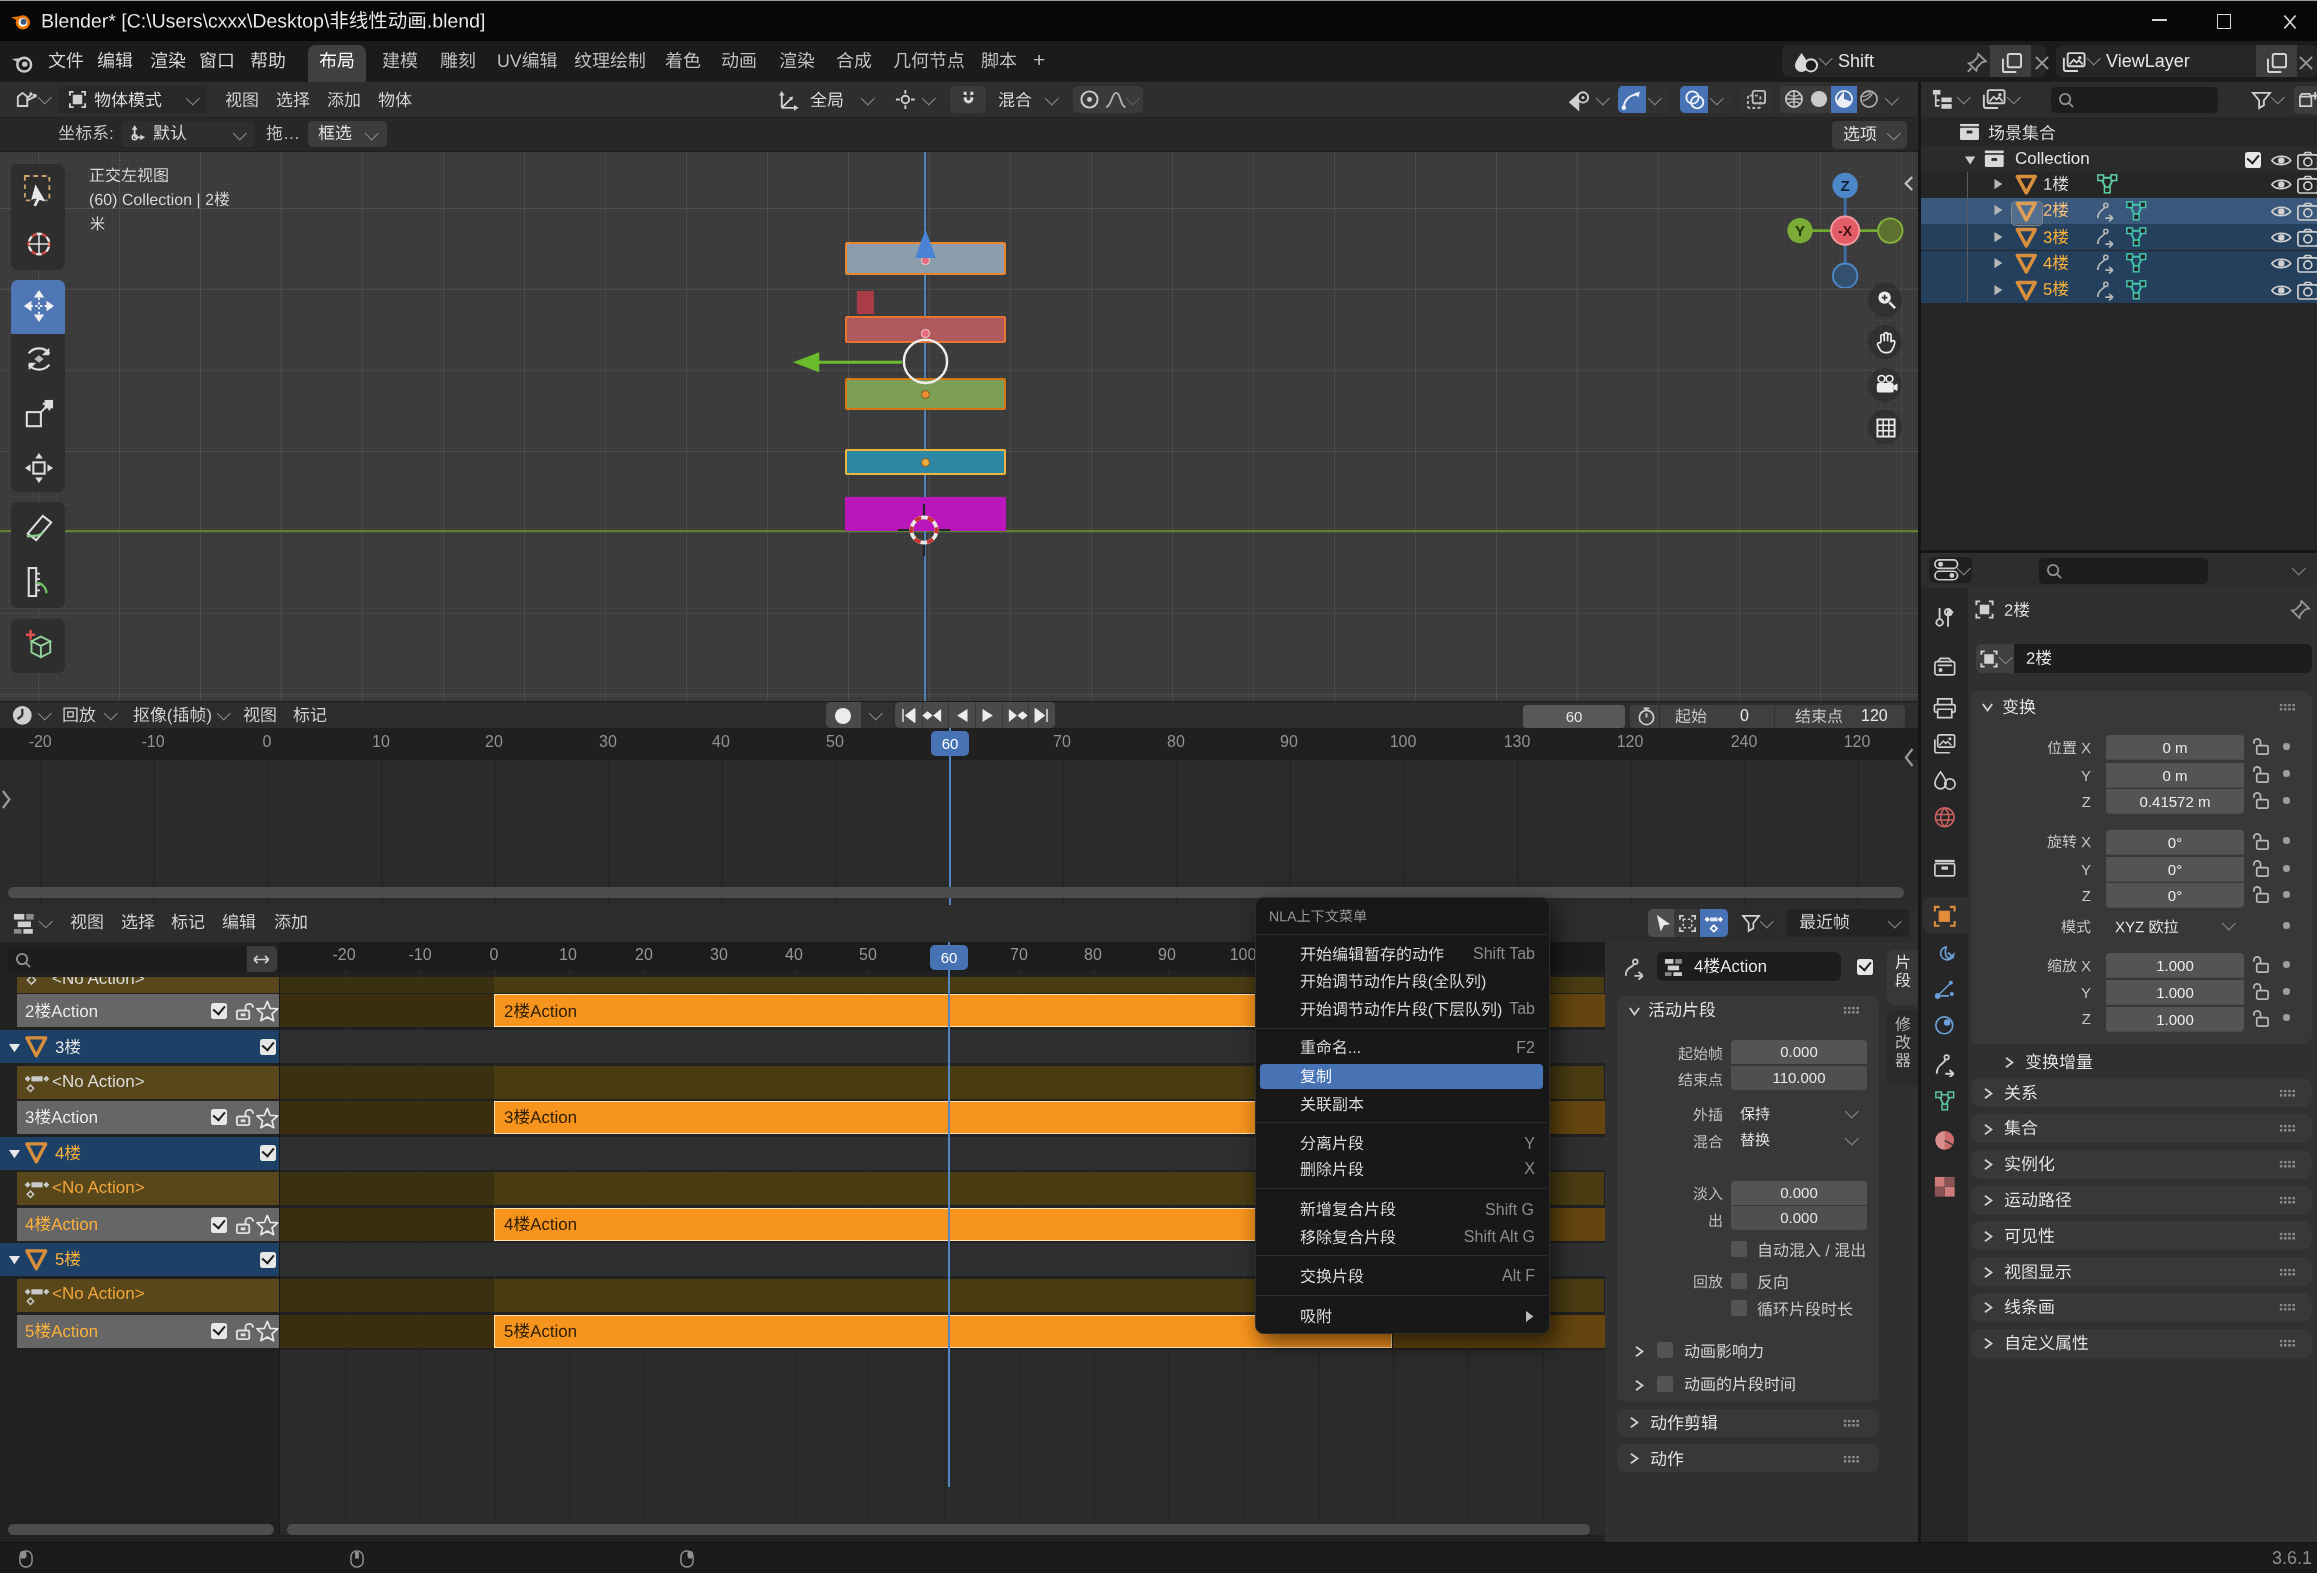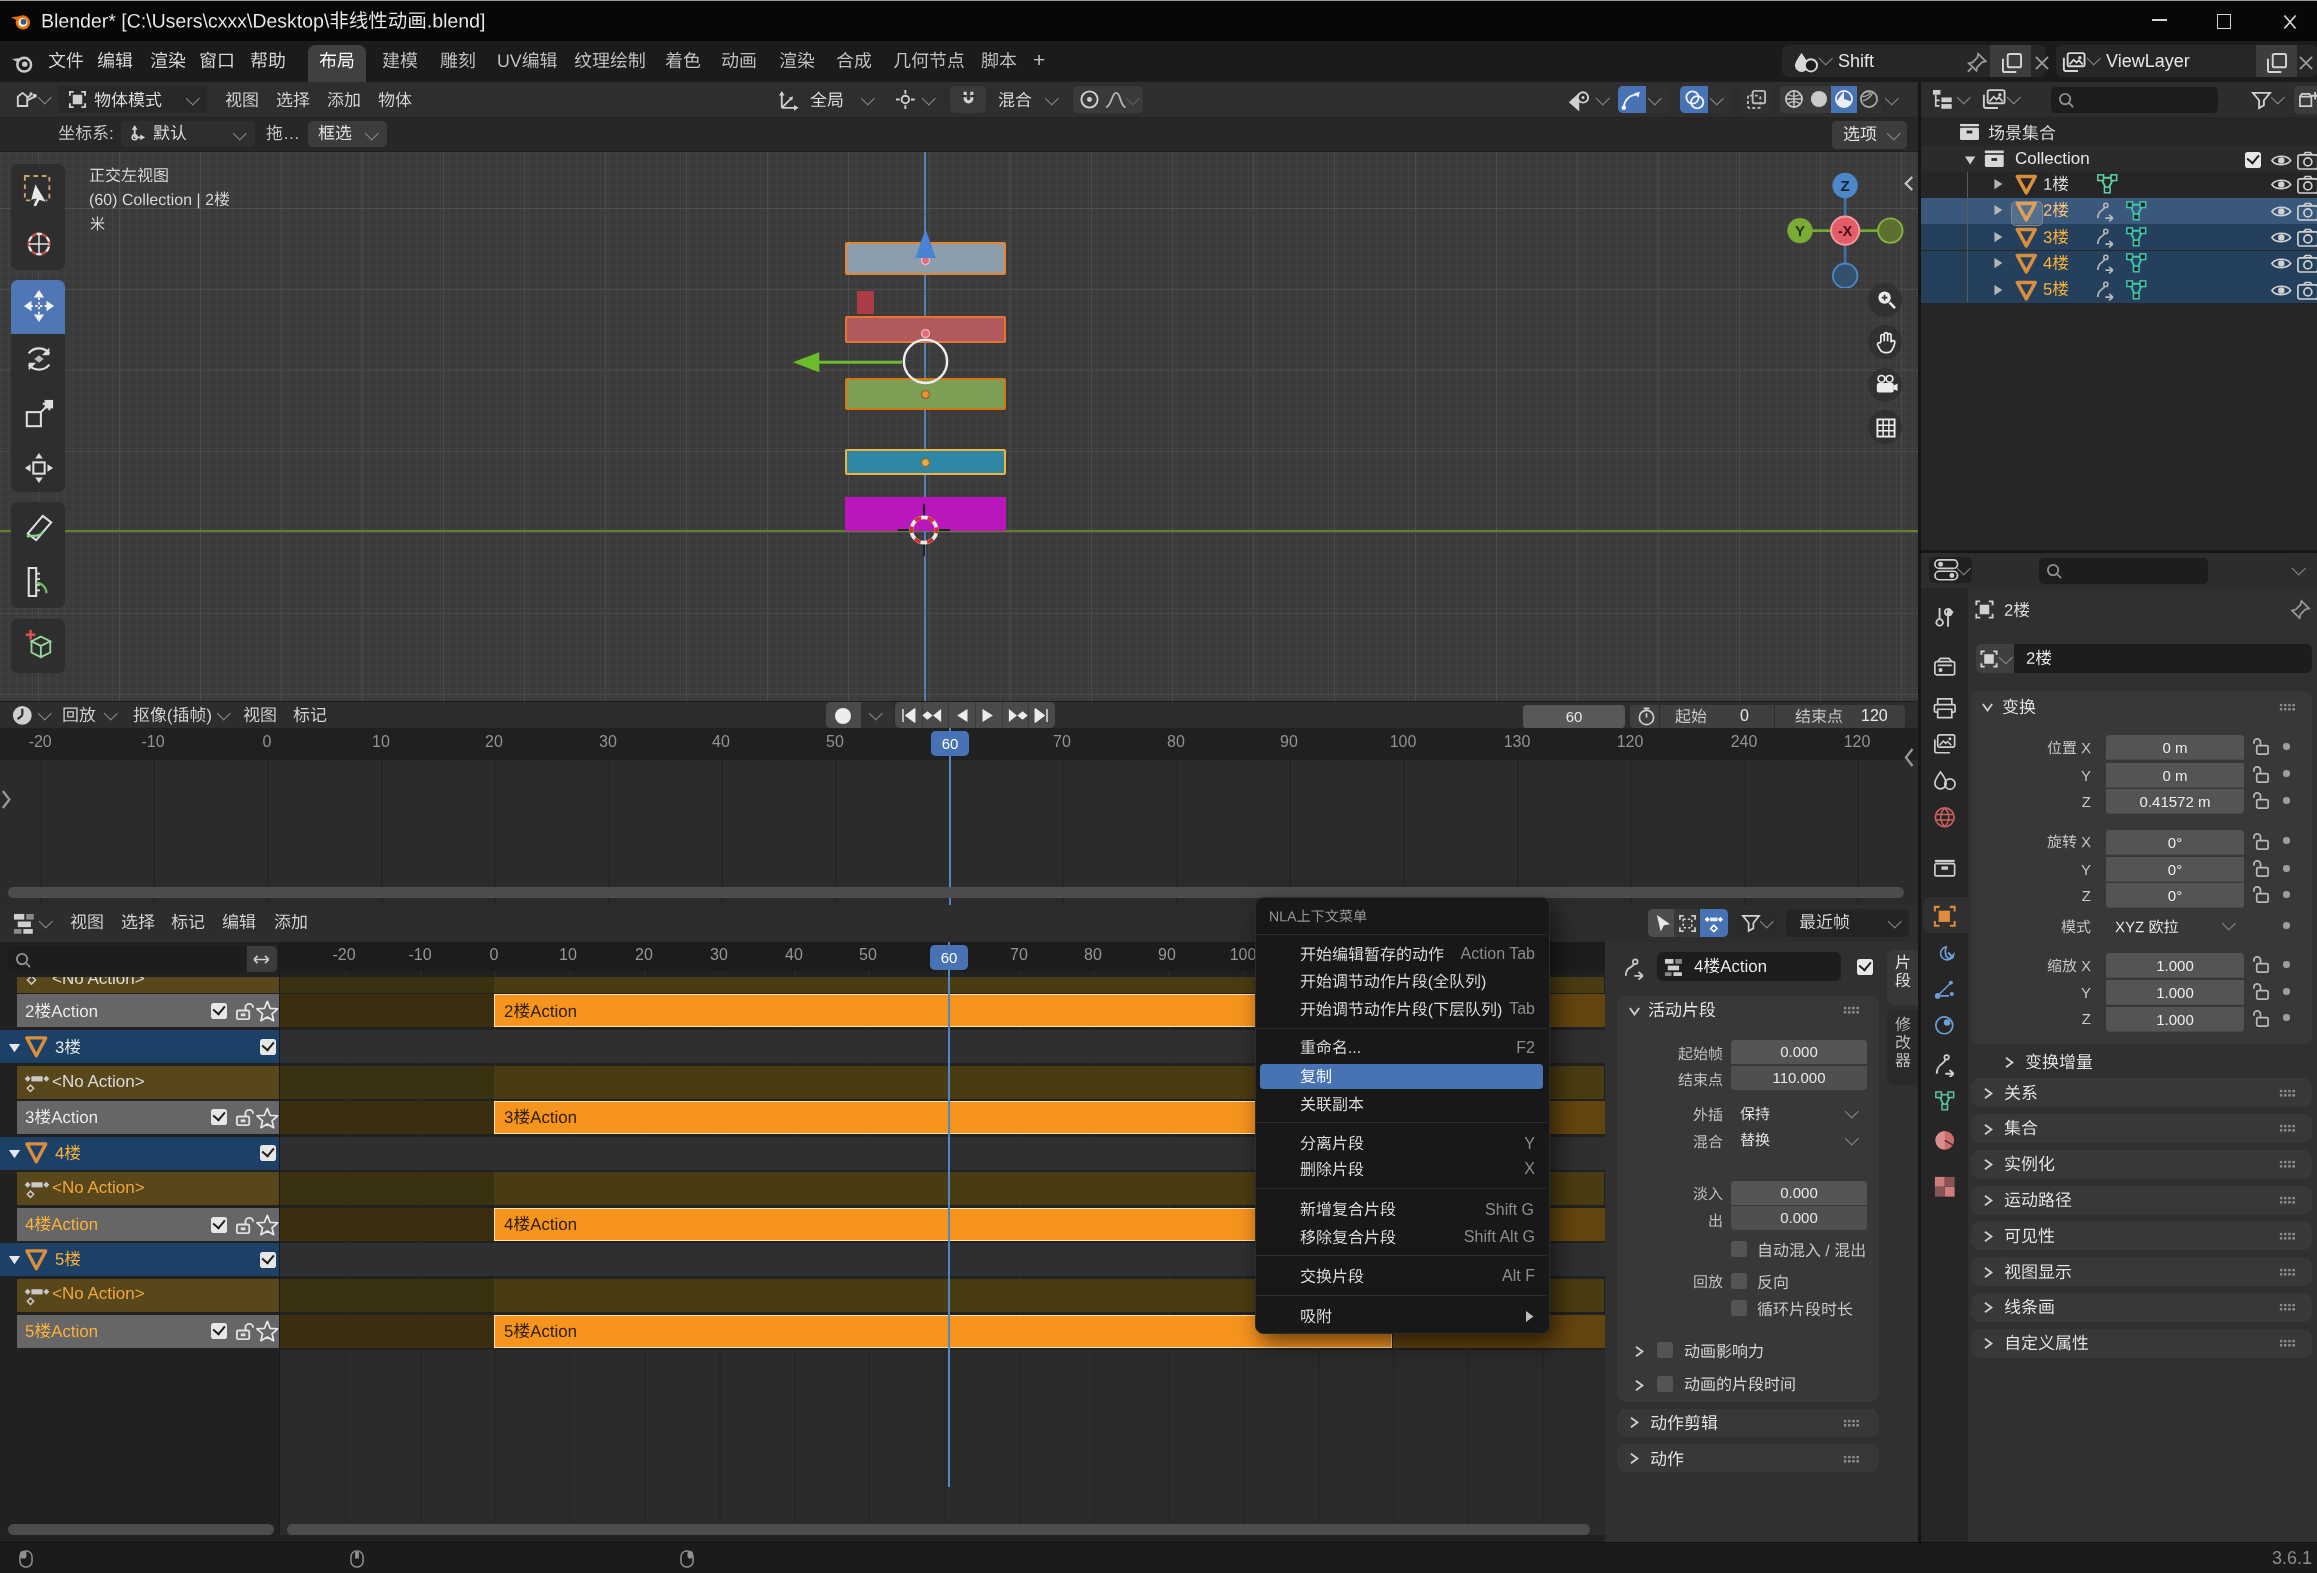--- a/index.html
+++ b/index.html
@@ -1326,21 +1326,21 @@
       <use href="#g141" transform="translate(0.0 0) scale(0.01700 -0.01700)"></use>
       <use href="#g100" transform="translate(17.0 0) scale(0.01700 -0.01700)"></use>
       <use href="#g31" transform="translate(34.0 0) scale(0.01700 -0.01700)"></use>
       <use href="#g32" transform="translate(51.0 0) scale(0.01700 -0.01700)"></use>
       <use href="#g142" transform="translate(68.0 0) scale(0.01700 -0.01700)"></use>
       <use href="#g143" transform="translate(85.0 0) scale(0.01700 -0.01700)"></use>
       <use href="#g131" transform="translate(102.0 0) scale(0.01700 -0.01700)"></use>
       <use href="#g24" transform="translate(119.0 0) scale(0.01700 -0.01700)"></use>
       <use href="#g133" transform="translate(136.0 0) scale(0.01700 -0.01700)"></use>
     </svg>
-<div class="abs" style="left:1441px;top:945px;width:94px;text-align:right;font-size:16px;color:#8c8c8c;z-index:11;">Action Tab</div>
+<div class="abs" style="left:1441px;top:945px;width:94px;text-align:right;font-size:16px;color:#8c8c8c;z-index:11;">Shift Tab</div>
 <svg class="abs" style="left:1300px;top:971px;z-index:11;overflow:visible" width="186" height="21.7" viewBox="0 -17 198 23" fill="#dedede">
       <use href="#g141" transform="translate(0.0 0) scale(0.01700 -0.01700)"></use>
       <use href="#g100" transform="translate(17.0 0) scale(0.01700 -0.01700)"></use>
       <use href="#g144" transform="translate(34.0 0) scale(0.01700 -0.01700)"></use>
       <use href="#g56" transform="translate(51.0 0) scale(0.01700 -0.01700)"></use>
       <use href="#g24" transform="translate(68.0 0) scale(0.01700 -0.01700)"></use>
       <use href="#g133" transform="translate(85.0 0) scale(0.01700 -0.01700)"></use>
       <use href="#g110" transform="translate(102.0 0) scale(0.01700 -0.01700)"></use>
       <use href="#g111" transform="translate(119.0 0) scale(0.01700 -0.01700)"></use>
       <use href="#g83" transform="translate(136.0 0) scale(0.00830 -0.00830)"></use>

